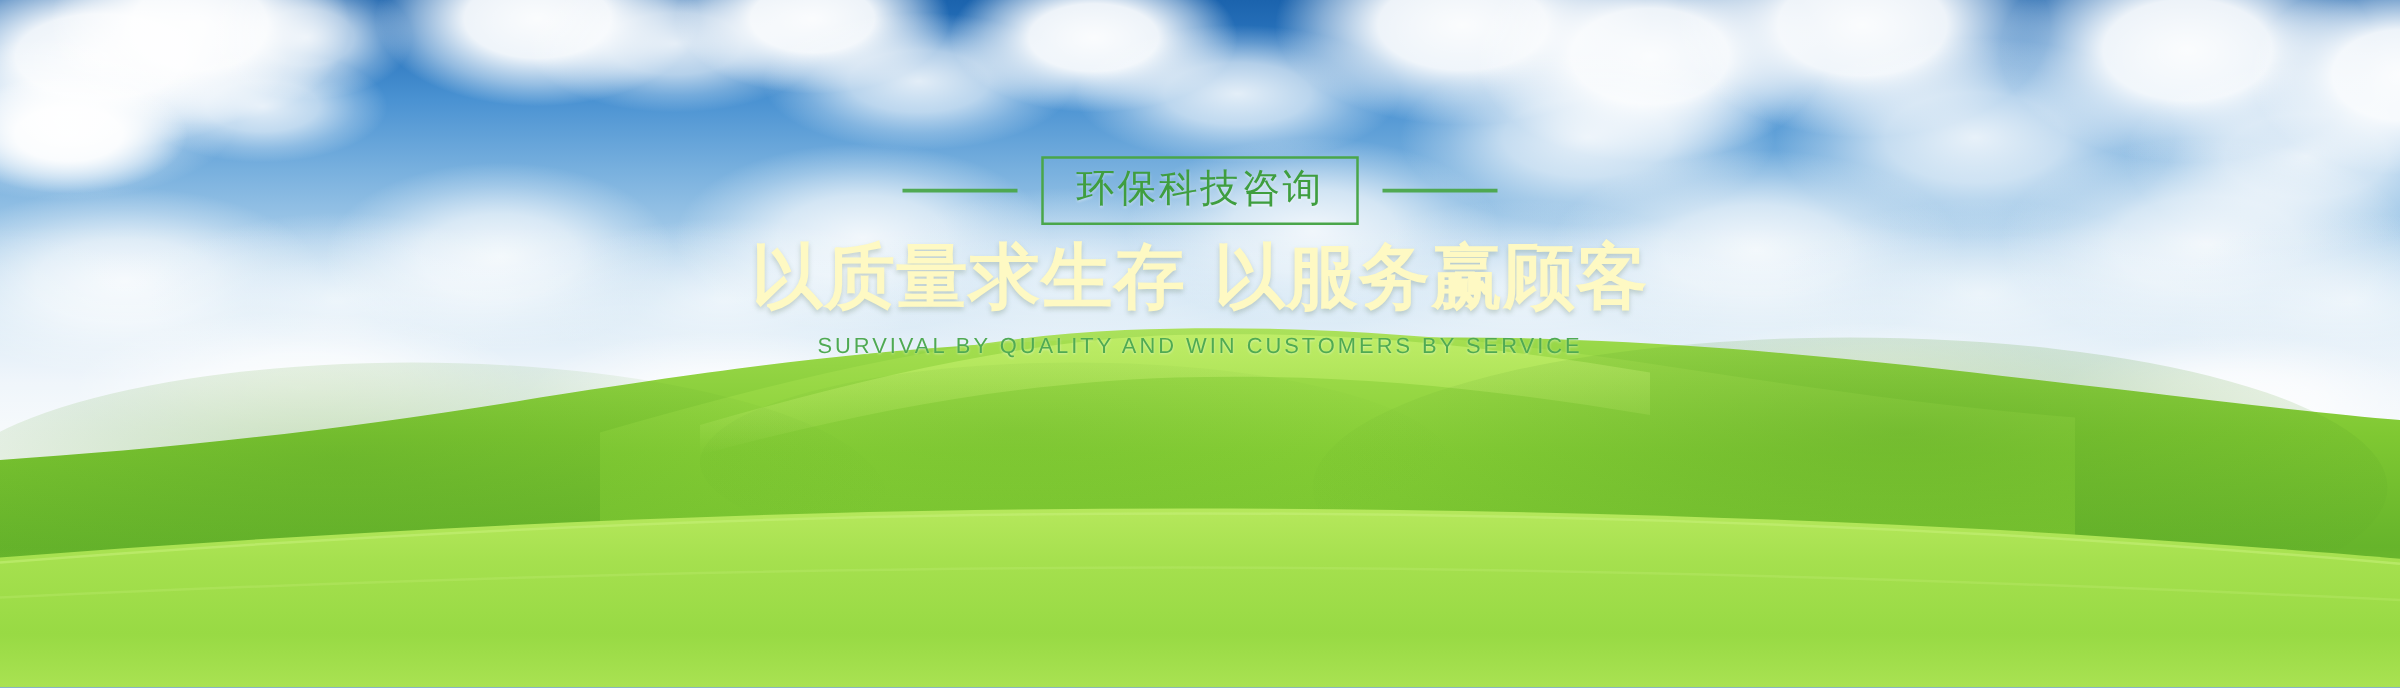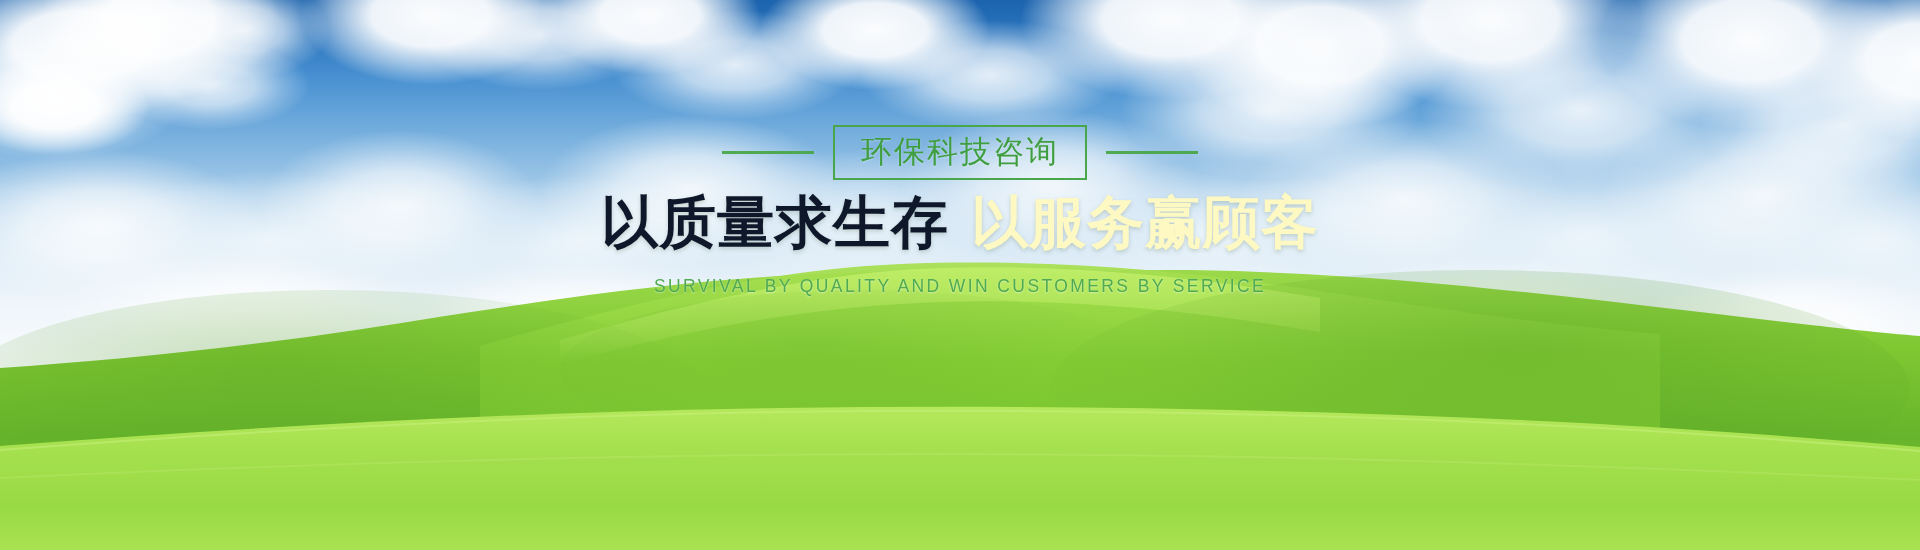--- a/index.html
+++ b/index.html
@@ -79,26 +79,26 @@
   .headline{
     margin-top:14px;
     font-size:57px;
     line-height:1;
     font-weight:700;
     white-space:nowrap;
     letter-spacing:1px;
     font-family:"DejaVu Sans","Liberation Sans",sans-serif;
     text-shadow:0 2px 4px rgba(90,120,90,.28);
   }
-  .headline .seg-green{color:#0f172a;}
+  .headline .seg-green{color:#fef9c3;}
   .headline .seg-gap{display:inline-block;width:22px;}
   .headline .seg-orange{color:#fef9c3;}
 
   .subtitle{
-    margin-top:25px;
+    margin-top:15px;
     font-size:17.5px;
     letter-spacing:2.4px;
     color:#4faa53;
     font-weight:400;
     white-space:nowrap;
     font-family:"Liberation Sans","DejaVu Sans",sans-serif;
     text-shadow:0 1px 2px rgba(255,255,255,.45);
   }
 </style>
 </head>

